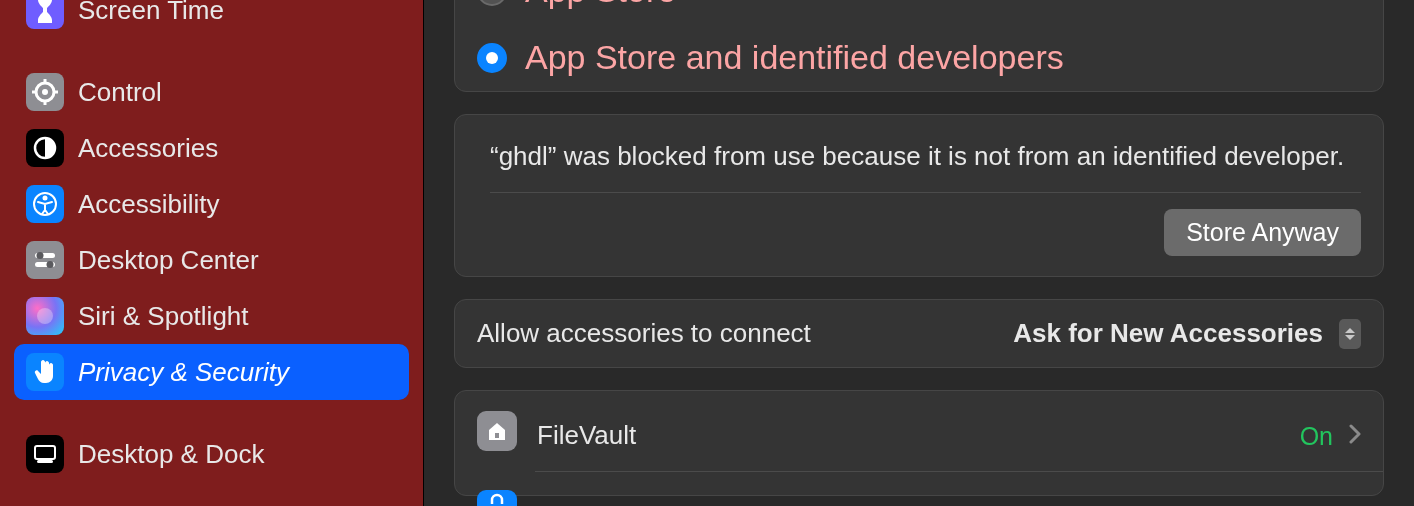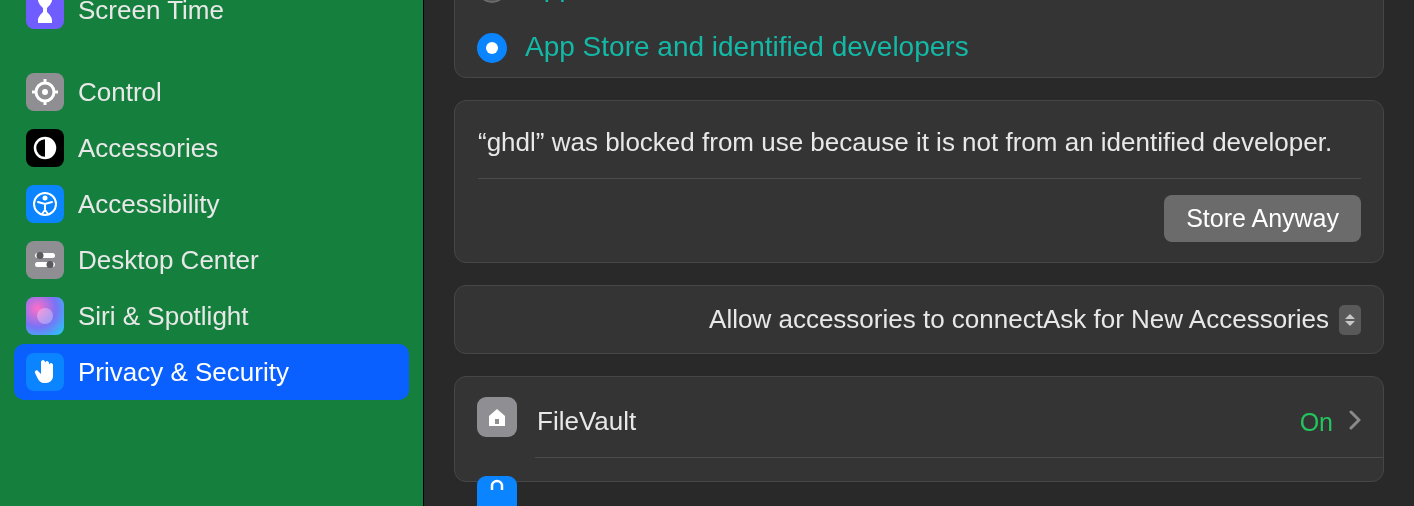--- a/index.html
+++ b/index.html
@@ -7,21 +7,21 @@
       font-family: -apple-system, BlinkMacSystemFont, "SF Pro Text", "Helvetica Neue", sans-serif;
       background: #1e1e1e;
       color: #ffffff;
       width: 1414px;
       height: 506px;
       overflow: hidden;
       display: flex;
     }
     .sidebar {
       width: 424px;
-      background: #15803d;
+      background: #7f1d1d;
       padding: 0 14px;
       overflow-y: auto;
       border-right: 1px solid #000000;
     }
     .sidebar-group {
       margin-bottom: 26px;
     }
     .sidebar-group:first-child {
       margin-top: -18px;
     }
@@ -31,20 +31,21 @@
       height: 56px;
       padding: 0 12px;
       border-radius: 10px;
       cursor: pointer;
       font-size: 26px;
       color: #e8e8e8;
     }
     .sidebar-item.selected {
       background: #0a60ff;
       color: #ffffff;
+      font-style: italic;
     }
     .sidebar-icon {
       width: 38px;
       height: 38px;
       border-radius: 8px;
       margin-right: 14px;
       display: flex;
       align-items: center;
       justify-content: center;
       flex-shrink: 0;
@@ -60,24 +61,24 @@
       border: 1px solid #464646;
       border-radius: 12px;
       margin-bottom: 22px;
       padding: 0;
     }
     .panel-first {
       margin-top: -44px;
     }
     .radio-row {
       display: flex;
-      align-items: flex-end;
+      align-items: center;
       padding: 14px 22px;
-      font-size: 28px;
-      color: #14b8a6;
+      font-size: 34px;
+      color: #fca5a5;
       cursor: pointer;
     }
     .radio {
       width: 30px;
       height: 30px;
       border-radius: 50%;
       margin-right: 18px;
       flex-shrink: 0;
       border: 2px solid #6a6a6a;
       background: #525252;
@@ -90,21 +91,21 @@
       border-color: #0a84ff;
     }
     .radio.checked::after {
       content: '';
       width: 12px;
       height: 12px;
       border-radius: 50%;
       background: #ffffff;
     }
     .blocked-panel {
-      padding: 24px 22px 20px 23px;
+      padding: 24px 22px 20px 35px;
     }
     .blocked-text {
       font-size: 26px;
       color: #e8e8e8;
       line-height: 1.35;
     }
     .divider {
       height: 1px;
       background: #4b4b4b;
       margin: 18px 0 16px 0;
@@ -119,29 +120,30 @@
       border: none;
       border-radius: 8px;
       padding: 9px 22px;
       font-size: 25px;
       cursor: pointer;
       font-family: inherit;
     }
     .setting-row {
       display: flex;
       align-items: center;
-      justify-content: flex-end;
+      justify-content: space-between;
       padding: 18px 22px;
       font-size: 26px;
       color: #e8e8e8;
     }
     .setting-value {
       display: flex;
       align-items: center;
-      gap: 10px;
+      gap: 16px;
+      font-weight: bold;
     }
     .stepper {
       width: 22px;
       height: 30px;
       background: #595959;
       border-radius: 5px;
       display: flex;
       flex-direction: column;
       align-items: center;
       justify-content: center;
@@ -278,20 +280,31 @@
     <div class="sidebar-item selected">
       <div class="sidebar-icon" style="background:#0a84ff;">
         <svg width="22" height="26" viewBox="0 0 22 26">
             <path fill="#ffffff" d="M7 3c0-1 1-2 2-2s2 1 2 2v7V4c0-1 1-2 2-2s2 1 2 2v6V6c0-1 1-2 2-2s2 1 2 2v11c0 4-3 7-7 7h-2c-3 0-5-2-6-4l-3-6c-.5-1 0-2 1-2.5s2 0 2.5 1L7 15V3z"></path>
           </svg>
       </div>
       <span>Privacy &amp; Security</span>
     </div>
   </div>
 
+  <div class="sidebar-group">
+    <div class="sidebar-item">
+      <div class="sidebar-icon" style="background:#000000;">
+        <svg width="26" height="26" viewBox="0 0 26 26">
+            <rect x="3" y="5" width="20" height="13" rx="2" fill="none" stroke="#ffffff" stroke-width="2"></rect>
+            <rect x="5" y="19" width="16" height="3" rx="1.5" fill="#ffffff"></rect>
+          </svg>
+      </div>
+      <span>Desktop &amp; Dock</span>
+    </div>
+  </div>
 </div>
 
 <div class="main">
 
   <div class="panel panel-first">
     <div class="radio-row">
       <div class="radio"></div>
       <span>App Store</span>
     </div>
     <div class="radio-row">

